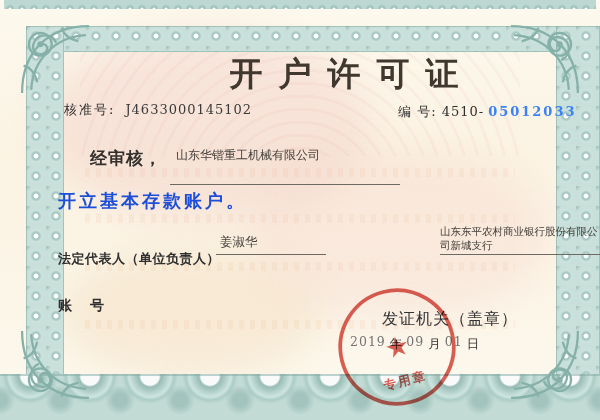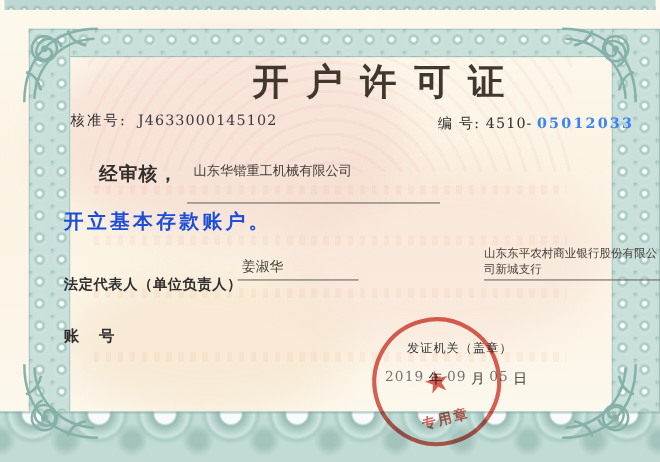--- a/index.html
+++ b/index.html
@@ -85,21 +85,21 @@
   .bank-label{left:330px;top:236px;font-size:14px;letter-spacing:2px;}
   .bank-value{
     left:396px;top:224px;width:160px;font-size:10.5px;line-height:1.35;color:#44403a;
     border-bottom:1px solid #6d6a64;padding-bottom:2px;margin-left:44px;
   }
   .acct-label{left:58px;top:283px;font-size:14px;letter-spacing:2px;}
   .acct-value{
     left:110px;top:277px;width:224px;font-size:13px;letter-spacing:1px;color:#3a3a3a;
     border-bottom:1px solid #6d6a64;padding:4px 2px 3px 6px;
   }
-  .authority{left:370px;top:309px;font-size:11px;color:#343434;letter-spacing:1px;}
+  .authority{left:382px;top:309px;font-size:16px;color:#343434;letter-spacing:1px;}
   .dateline{left:350px;top:336px;font-size:12.5px;color:#343434;}
   .dateline .num{position:relative;top:-2px;letter-spacing:1px;font-weight:400;color:#737373;}
   .dateline .suf{margin:0 4px;}
   
   .seal{
     position:absolute;left:334px;top:284px;width:126px;height:126px;
     transform:rotate(-14deg);opacity:.85;mix-blend-mode:multiply;
   }
 </style>
 </head>
@@ -181,21 +181,21 @@
   </div>
   <div class="abs line2">开立基本存款账户。</div>
 
   <div class="abs lbl-sans legal-label">法定代表人（单位负责人）</div>
   <div class="abs legal-value">姜淑华</div>
   <div class="abs bank-value">山东东平农村商业银行股份有限公司新城支行</div>
   <div class="abs lbl-sans acct-label">账　号</div>
 
   <div class="abs authority">发证机关（盖章）</div>
   <div class="abs dateline">
-    <span class="num">2019</span><span class="suf">年</span><span class="num">09</span><span class="suf">月</span><span class="num">05</span><span class="suf">日</span>
+    <span class="num">2019</span><span class="suf">年</span><span class="num">09</span><span class="suf">月</span><span class="num">01</span><span class="suf">日</span>
   </div>
 
   <svg class="seal" viewBox="0 0 120 120">
     <defs>
       <path id="sealArc" d="M 60 104 A 44 44 0 1 1 59.98 104" fill="none"></path>
     </defs>
     <circle cx="60" cy="60" r="54" fill="none" stroke="#d2453a" stroke-width="3.6"></circle>
     <text font-size="13" fill="#d2453a" letter-spacing="2.5" font-family="DejaVu Sans, sans-serif" font-weight="700">
       <textPath href="#sealArc" startOffset="50%" text-anchor="middle">中国人民银行东平县支行</textPath>
     </text>

